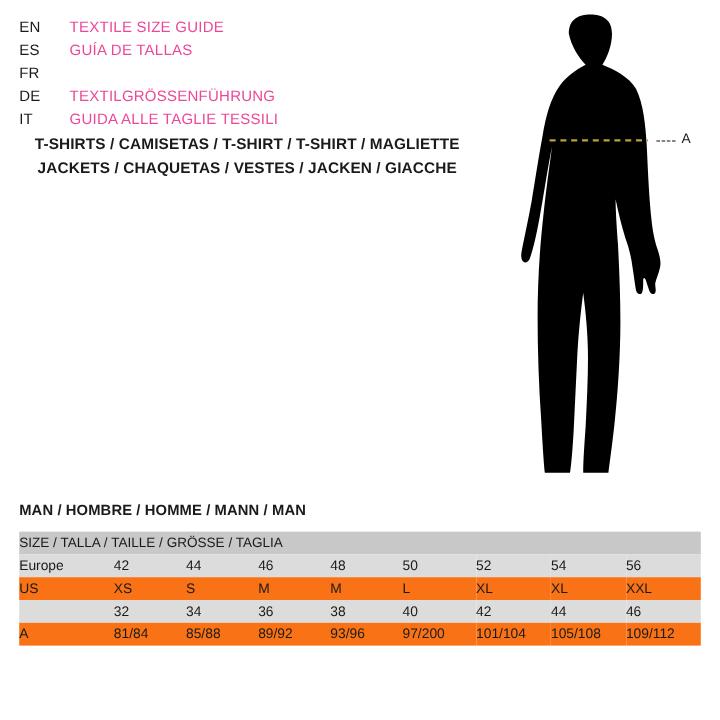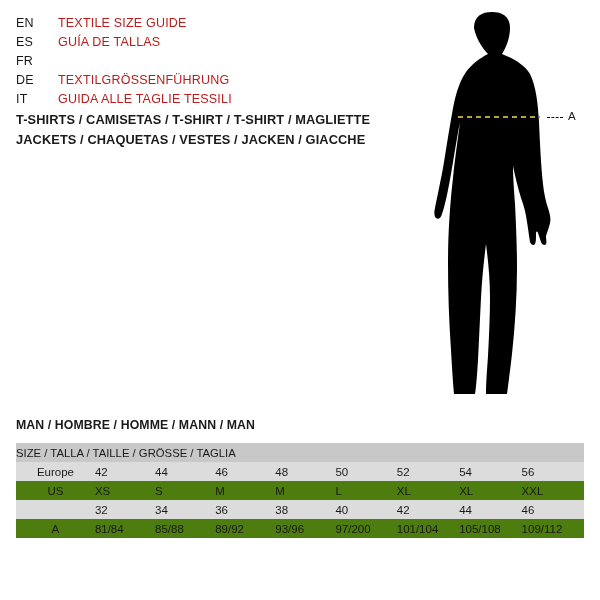--- a/index.html
+++ b/index.html
@@ -34,37 +34,38 @@
     height: 19px;
     font-size: 12.5px;
     letter-spacing: 0.2px;
   }
   .lang-code {
     width: 42px;
     flex: 0 0 42px;
     color: #1a1a1a;
   }
   .lang-text {
-    color: #b91c1c;
+    color: #ec4899;
   }
 
   
   .cat-block {
     position: absolute;
     left: 16px;
     top: 110px;
     width: 380px;
   }
   .cat-line {
     font-size: 12.8px;
     font-weight: bold;
     letter-spacing: 0.1px;
     height: 20px;
     line-height: 20px;
     white-space: nowrap;
+    text-align: center;
   }
 
   
   .figure {
     position: absolute;
     left: 400px;
     top: 10px;
     width: 185px;
     height: 390px;
   }
@@ -113,26 +114,25 @@
   }
   tr.head td {
     background: #c8c8c8;
     font-size: 11.3px;
     margin-top: 32px;
   }
   tr.grey td {
     background: #dcdcdc;
   }
   tr.white td {
-    background: #4d7c0f;
+    background: #f97316;
   }
   td.label-col {
     width: 88px;
     padding-left: 3px;
-    text-align: center;
   }
   td.val {
     width: 67px;
     text-align: left;
   }
   .head-label {
     padding-left: 3px;
   }
 
   .footnote {

